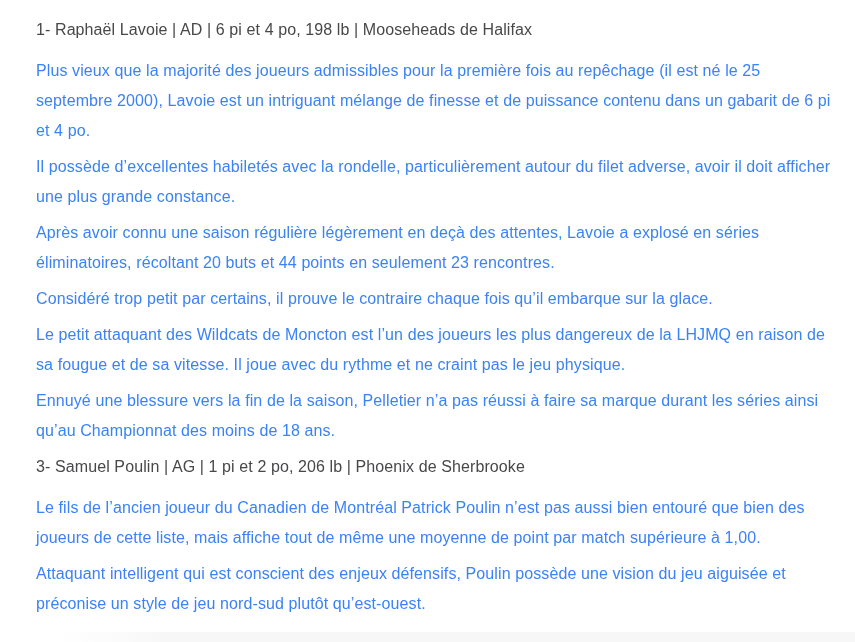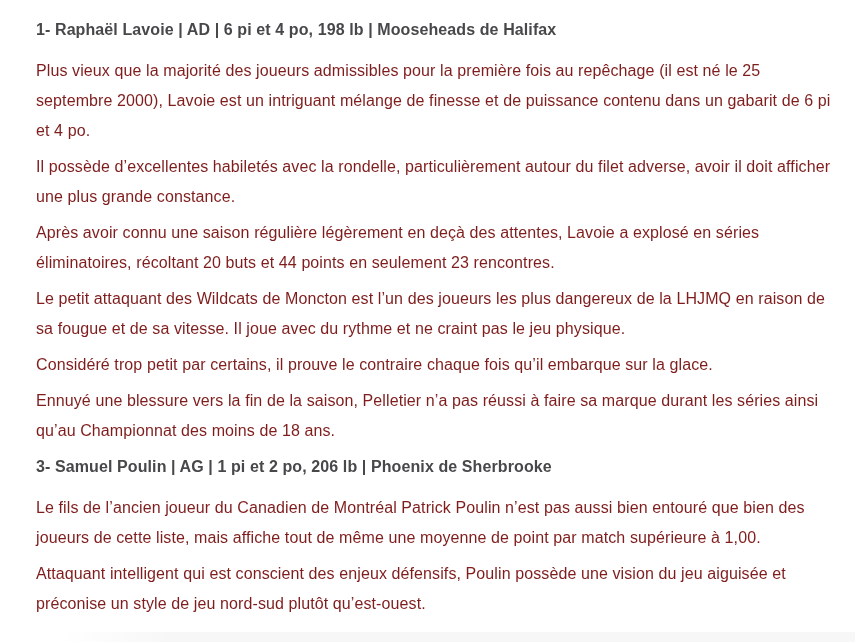--- a/index.html
+++ b/index.html
@@ -13,30 +13,30 @@
     overflow: hidden;
     position: relative;
     font-family: "Liberation Sans", "DejaVu Sans", sans-serif;
     -webkit-font-smoothing: antialiased;
   }
   .article {
     padding: 15px 22px 0 36px;
   }
   .player-heading {
     font-size: 16px;
-    font-weight: bold;
+    font-weight: normal;
     color: #48484a;
     line-height: 30px;
     margin: 0 0 11px 0;
     letter-spacing: 0.1px;
   }
   .para {
     font-size: 16px;
     font-weight: normal;
-    color: #7f1d1d;
+    color: #3b82f6;
     line-height: 30px;
     margin: 0 0 6px 0;
     letter-spacing: 0.1px;
   }
   .next-block-preview {
     position: absolute;
     top: 632px;
     left: 60px;
     right: 0;
     height: 10px;
@@ -46,22 +46,22 @@
 </head>
 <body>
 
 <main class="article">
 
   <h2 class="player-heading">1- Raphaël Lavoie | AD | 6 pi et 4 po, 198 lb | Mooseheads de Halifax</h2>
   <p class="para">Plus vieux que la majorité des joueurs admissibles pour la première fois au repêchage (il est né le 25 septembre 2000), Lavoie est un intriguant mélange de finesse et de puissance contenu dans un gabarit de 6 pi et 4 po.</p>
   <p class="para">Il possède d’excellentes habiletés avec la rondelle, particulièrement autour du filet adverse, avoir il doit afficher une plus grande constance.</p>
   <p class="para">Après avoir connu une saison régulière légèrement en deçà des attentes, Lavoie a explosé en séries éliminatoires, récoltant 20 buts et 44 points en seulement 23 rencontres.</p>
 
+  <p class="para">Considéré trop petit par certains, il prouve le contraire chaque fois qu’il embarque sur la glace.</p>
   <p class="para">Le petit attaquant des Wildcats de Moncton est l’un des joueurs les plus dangereux de la LHJMQ en raison de sa fougue et de sa vitesse. Il joue avec du rythme et ne craint pas le jeu physique.</p>
-  <p class="para">Considéré trop petit par certains, il prouve le contraire chaque fois qu’il embarque sur la glace.</p>
   <p class="para">Ennuyé une blessure vers la fin de la saison, Pelletier n’a pas réussi à faire sa marque durant les séries ainsi qu’au Championnat des moins de 18 ans.</p>
 
   <h2 class="player-heading">3- Samuel Poulin | AG | 1 pi et 2 po, 206 lb | Phoenix de Sherbrooke</h2>
   <p class="para">Le fils de l’ancien joueur du Canadien de Montréal Patrick Poulin n’est pas aussi bien entouré que bien des joueurs de cette liste, mais affiche tout de même une moyenne de point par match supérieure à 1,00.</p>
   <p class="para">Attaquant intelligent qui est conscient des enjeux défensifs, Poulin possède une vision du jeu aiguisée et préconise un style de jeu nord-sud plutôt qu’est-ouest.</p>
 
 </main>
 
 <div class="next-block-preview"></div>
 

